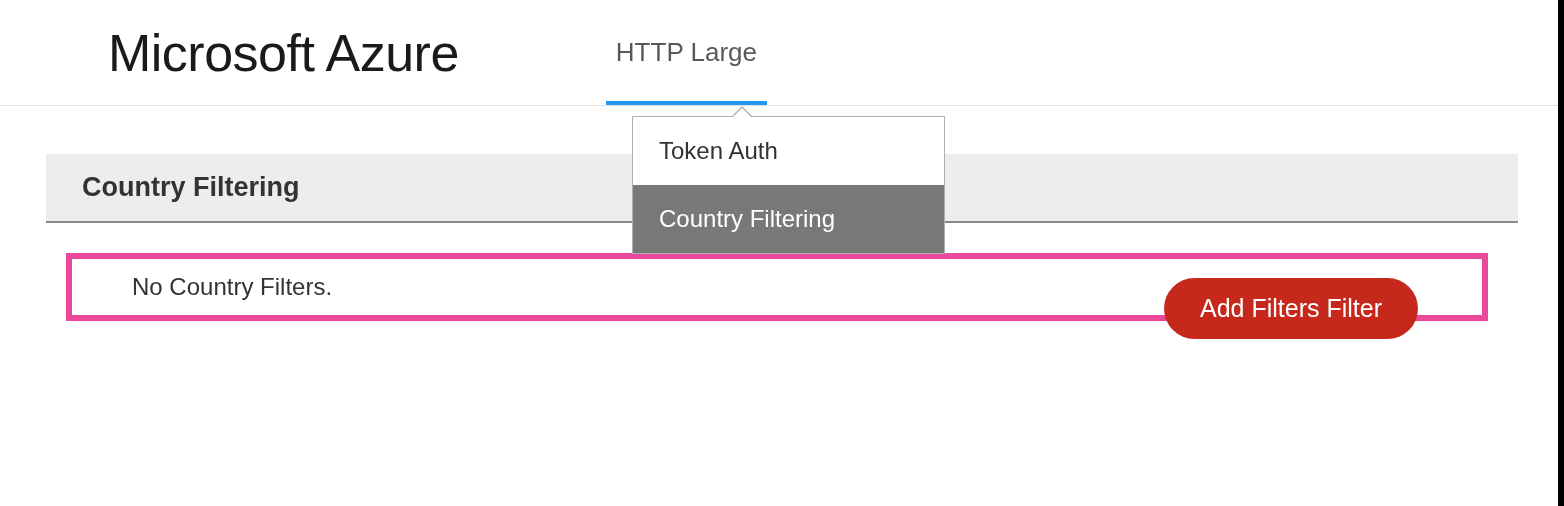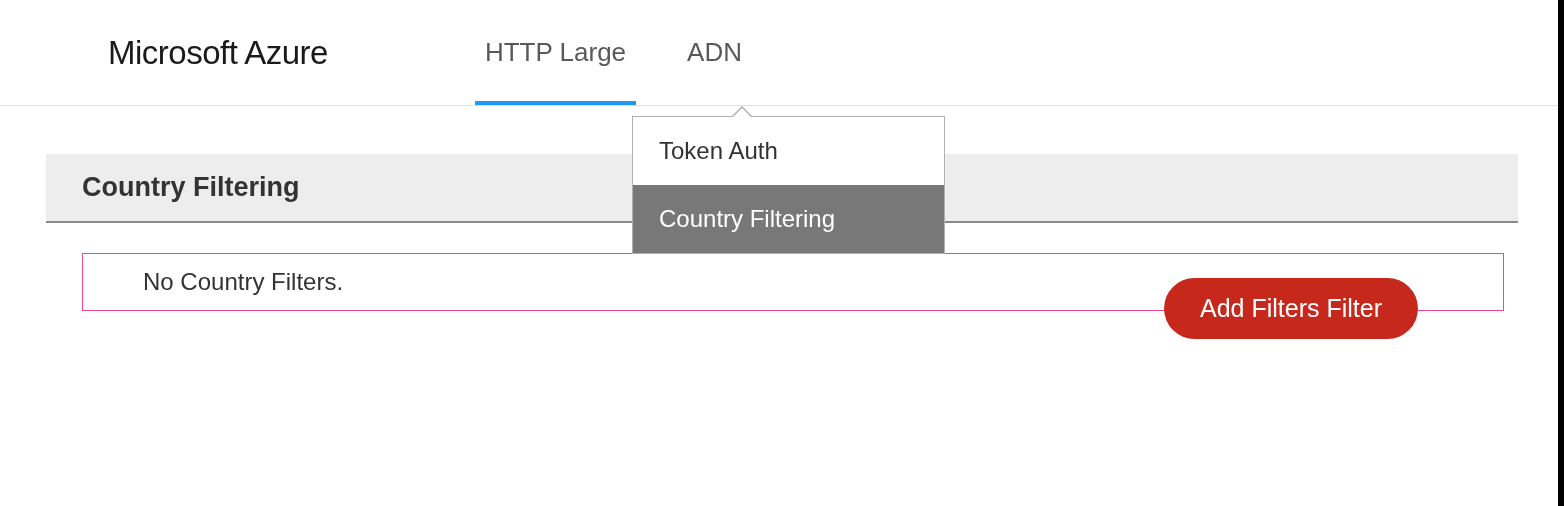--- a/index.html
+++ b/index.html
@@ -25,29 +25,29 @@
     }
     .header {
       height: 106px;
       border-bottom: 1px solid #e0e0e0;
       display: flex;
       align-items: center;
       padding-left: 108px;
       position: relative;
     }
     .logo {
-      font-size: 33px;
+      font-size: 52px;
       font-weight: 400;
       color: #1a1a1a;
       font-family: "Segoe UI Light", "Segoe UI", sans-serif;
       letter-spacing: -0.5px;
     }
     .nav-tabs {
       display: flex;
-      gap: 57px;
+      gap: 38px;
       margin-left: 155px;
       height: 100%;
     }
     .nav-tab {
       font-size: 26px;
       color: #595959;
       cursor: pointer;
       height: 100%;
       display: flex;
       align-items: center;
@@ -75,26 +75,26 @@
       padding: 18px 36px;
       border-bottom: 2px solid #8a8a8a;
     }
     .section-title {
       font-size: 27px;
       font-weight: 700;
       color: #333;
     }
     .empty-state {
       margin-top: 30px;
-      border: 1px solid #ec4899;
+      border: 6px solid #ec4899;
       padding: 14px 60px;
       font-size: 24px;
       color: #333;
       width: calc(100% - 50px);
-      margin-left: 36px;
+      margin-left: 20px;
     }
     .add-button {
       position: absolute;
       right: 146px;
       top: 172px;
       background: #c6291c;
       color: #ffffff;
       border: none;
       border-radius: 32px;
       padding: 16px 36px;
@@ -155,21 +155,20 @@
       margin-right: 8px;
     }
   </style>
 </head>
 <body>
 
 <div class="header">
   <div class="logo">Microsoft Azure</div>
   <div class="nav-tabs">
     <div class="nav-tab active">HTTP Large</div>
-    <div class="nav-tab">ADN</div>
   </div>
 </div>
 
 <div class="content">
   <div class="section-header">
     <div class="section-title">Country Filtering</div>
   </div>
   <div class="empty-state">No Country Filters.</div>
   <button class="add-button">Add Filters Filter</button>
 </div>

